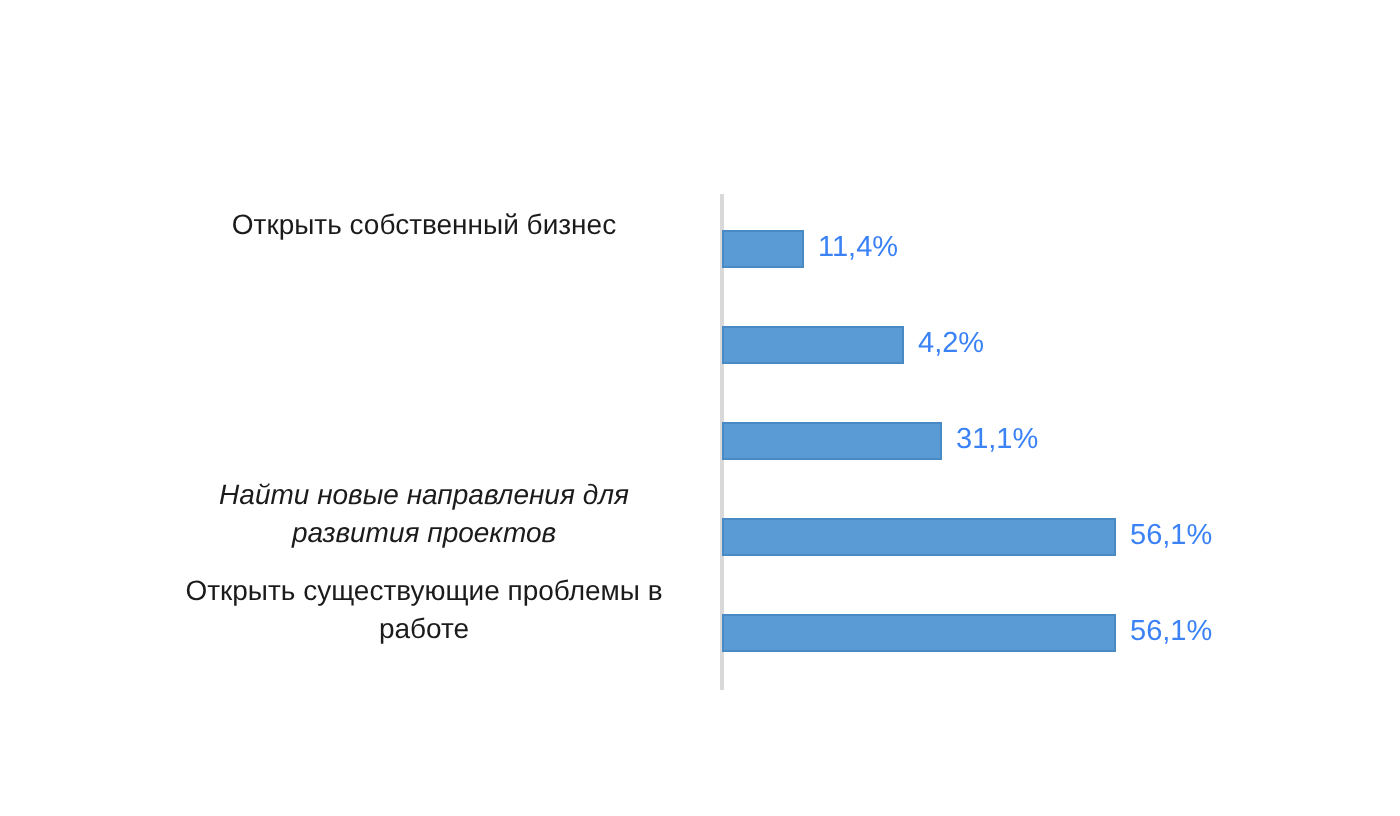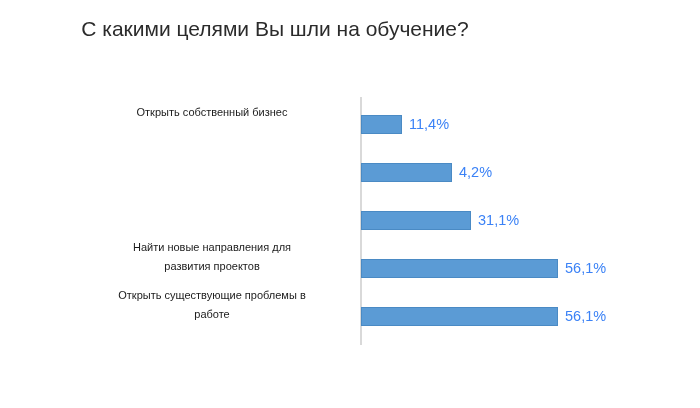--- a/index.html
+++ b/index.html
@@ -66,21 +66,21 @@
     position: absolute;
     left: 0;
     width: 700px;
     height: 48px;
   }
 
   .cat-label {
     position: absolute;
     right: 348px;
     width: 280px;
-    font-size: 11px;
+    font-size: 14px;
     line-height: 19px;
     color: #1b1b1b;
     text-align: center;
     white-space: pre-line;
   }
 
   .bar-track {
     position: absolute;
     left: 361px;
     top: 18px;
@@ -104,21 +104,20 @@
     line-height: 17px;
     color: #3b82f6;
     white-space: nowrap;
   }
 </style>
 </head>
 <body>
 
 <div id="chart-root">
 
-  <div class="chart-title">С какими целями Вы шли на обучение?</div>
 
   <div class="plot-area">
 
     <div class="axis-line"></div>
 
     <div class="rows" id="rows-container">
         <div class="bar-row" style="top: 0px;">
           <div class="cat-label" style="top: 6px;">Открыть собственный бизнес</div>
           <div class="bar-track">
             <div class="bar" style="width: 41px;"></div>
@@ -131,21 +130,21 @@
           </div>
           <div class="bar-value" style="left: 459px; top: 19px;">4,2%</div>
         </div>
         <div class="bar-row" style="top: 96px;">
           <div class="bar-track">
             <div class="bar" style="width: 110px;"></div>
           </div>
           <div class="bar-value" style="left: 478px; top: 19px;">31,1%</div>
         </div>
         <div class="bar-row" style="top: 144px;">
-          <div class="cat-label" style="top: -3px;">Найти новые направления для
+          <div class="cat-label" style="top: -3px; font-style: italic;">Найти новые направления для
 развития проектов</div>
           <div class="bar-track">
             <div class="bar" style="width: 197px;"></div>
           </div>
           <div class="bar-value" style="left: 565px; top: 19px;">56,1%</div>
         </div>
         <div class="bar-row" style="top: 192px;">
           <div class="cat-label" style="top: -3px;">Открыть существующие проблемы в
 работе</div>
           <div class="bar-track">

